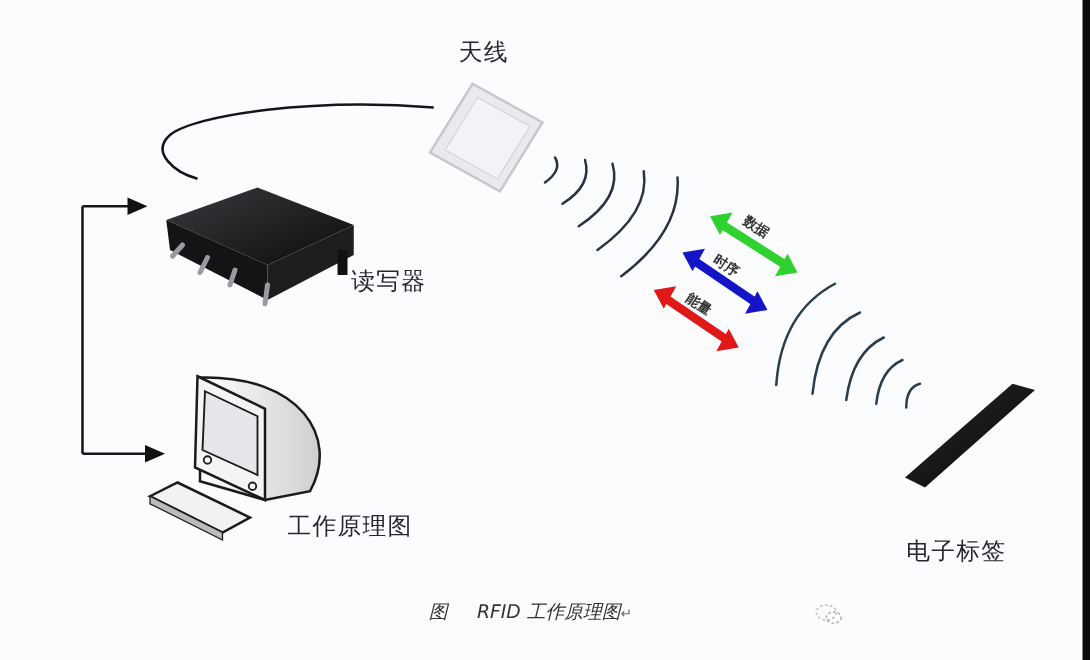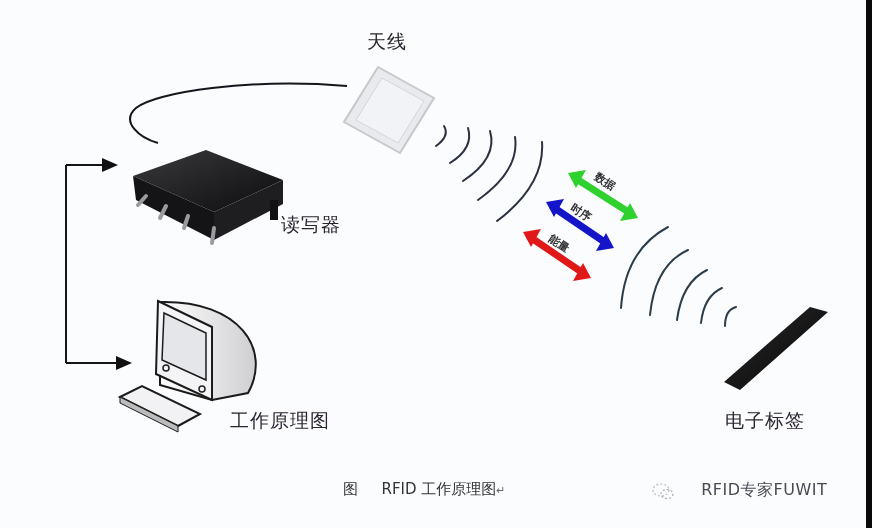--- a/index.html
+++ b/index.html
@@ -104,34 +104,33 @@
   </g>
 
   <g>
     <polygon points="724,382 810,307 828,312 740,390" fill="url(#tagGrad)"></polygon>
   </g>
 </svg>
 
 <div class="label" style="left:367px;top:29px;">天线</div>
 <div class="label" style="left:281px;top:212px;">读写器</div>
 <div class="label" style="left:230px;top:408px;">工作原理图</div>
-<div class="label" style="left:725px;top:408px;">电子标签</div>
+<div class="label" style="left:725px;top:428px;">电子标签</div>
 
 <div class="arrow-label" style="left:594px;top:174px;transform:rotate(33deg);">数据</div>
 <div class="arrow-label" style="left:570px;top:205px;transform:rotate(33deg);">时序</div>
 <div class="arrow-label" style="left:548px;top:236px;transform:rotate(33deg);">能量</div>
 
-<div class="caption" style="left:343px;top:480px;">
+<div class="caption" style="left:343px;top:480px;font-style:italic;">
   <span>图</span>
   <span style="display:inline-block;width:14px;"></span>
   <span>RFID 工作原理图</span><span style="font-size:11px;color:#666;">↵</span>
 </div>
 
 <div class="wm" style="left:650px;top:480px;">
   <span style="display:inline-block;width:26px;height:18px;vertical-align:middle;position:relative;">
     <svg width="26" height="18" viewBox="0 0 26 18">
         <ellipse cx="11" cy="8" rx="8" ry="6" fill="none" stroke="#bbb" stroke-width="1.2" stroke-dasharray="2 2"></ellipse>
         <ellipse cx="17" cy="12" rx="6" ry="4.5" fill="none" stroke="#aaa" stroke-width="1.2" stroke-dasharray="2 2"></ellipse>
       </svg>
   </span>
   <span style="display:inline-block;width:14px;"></span>
-  <span>RFID专家FUWIT</span>
 </div>
 
 </body></html>

